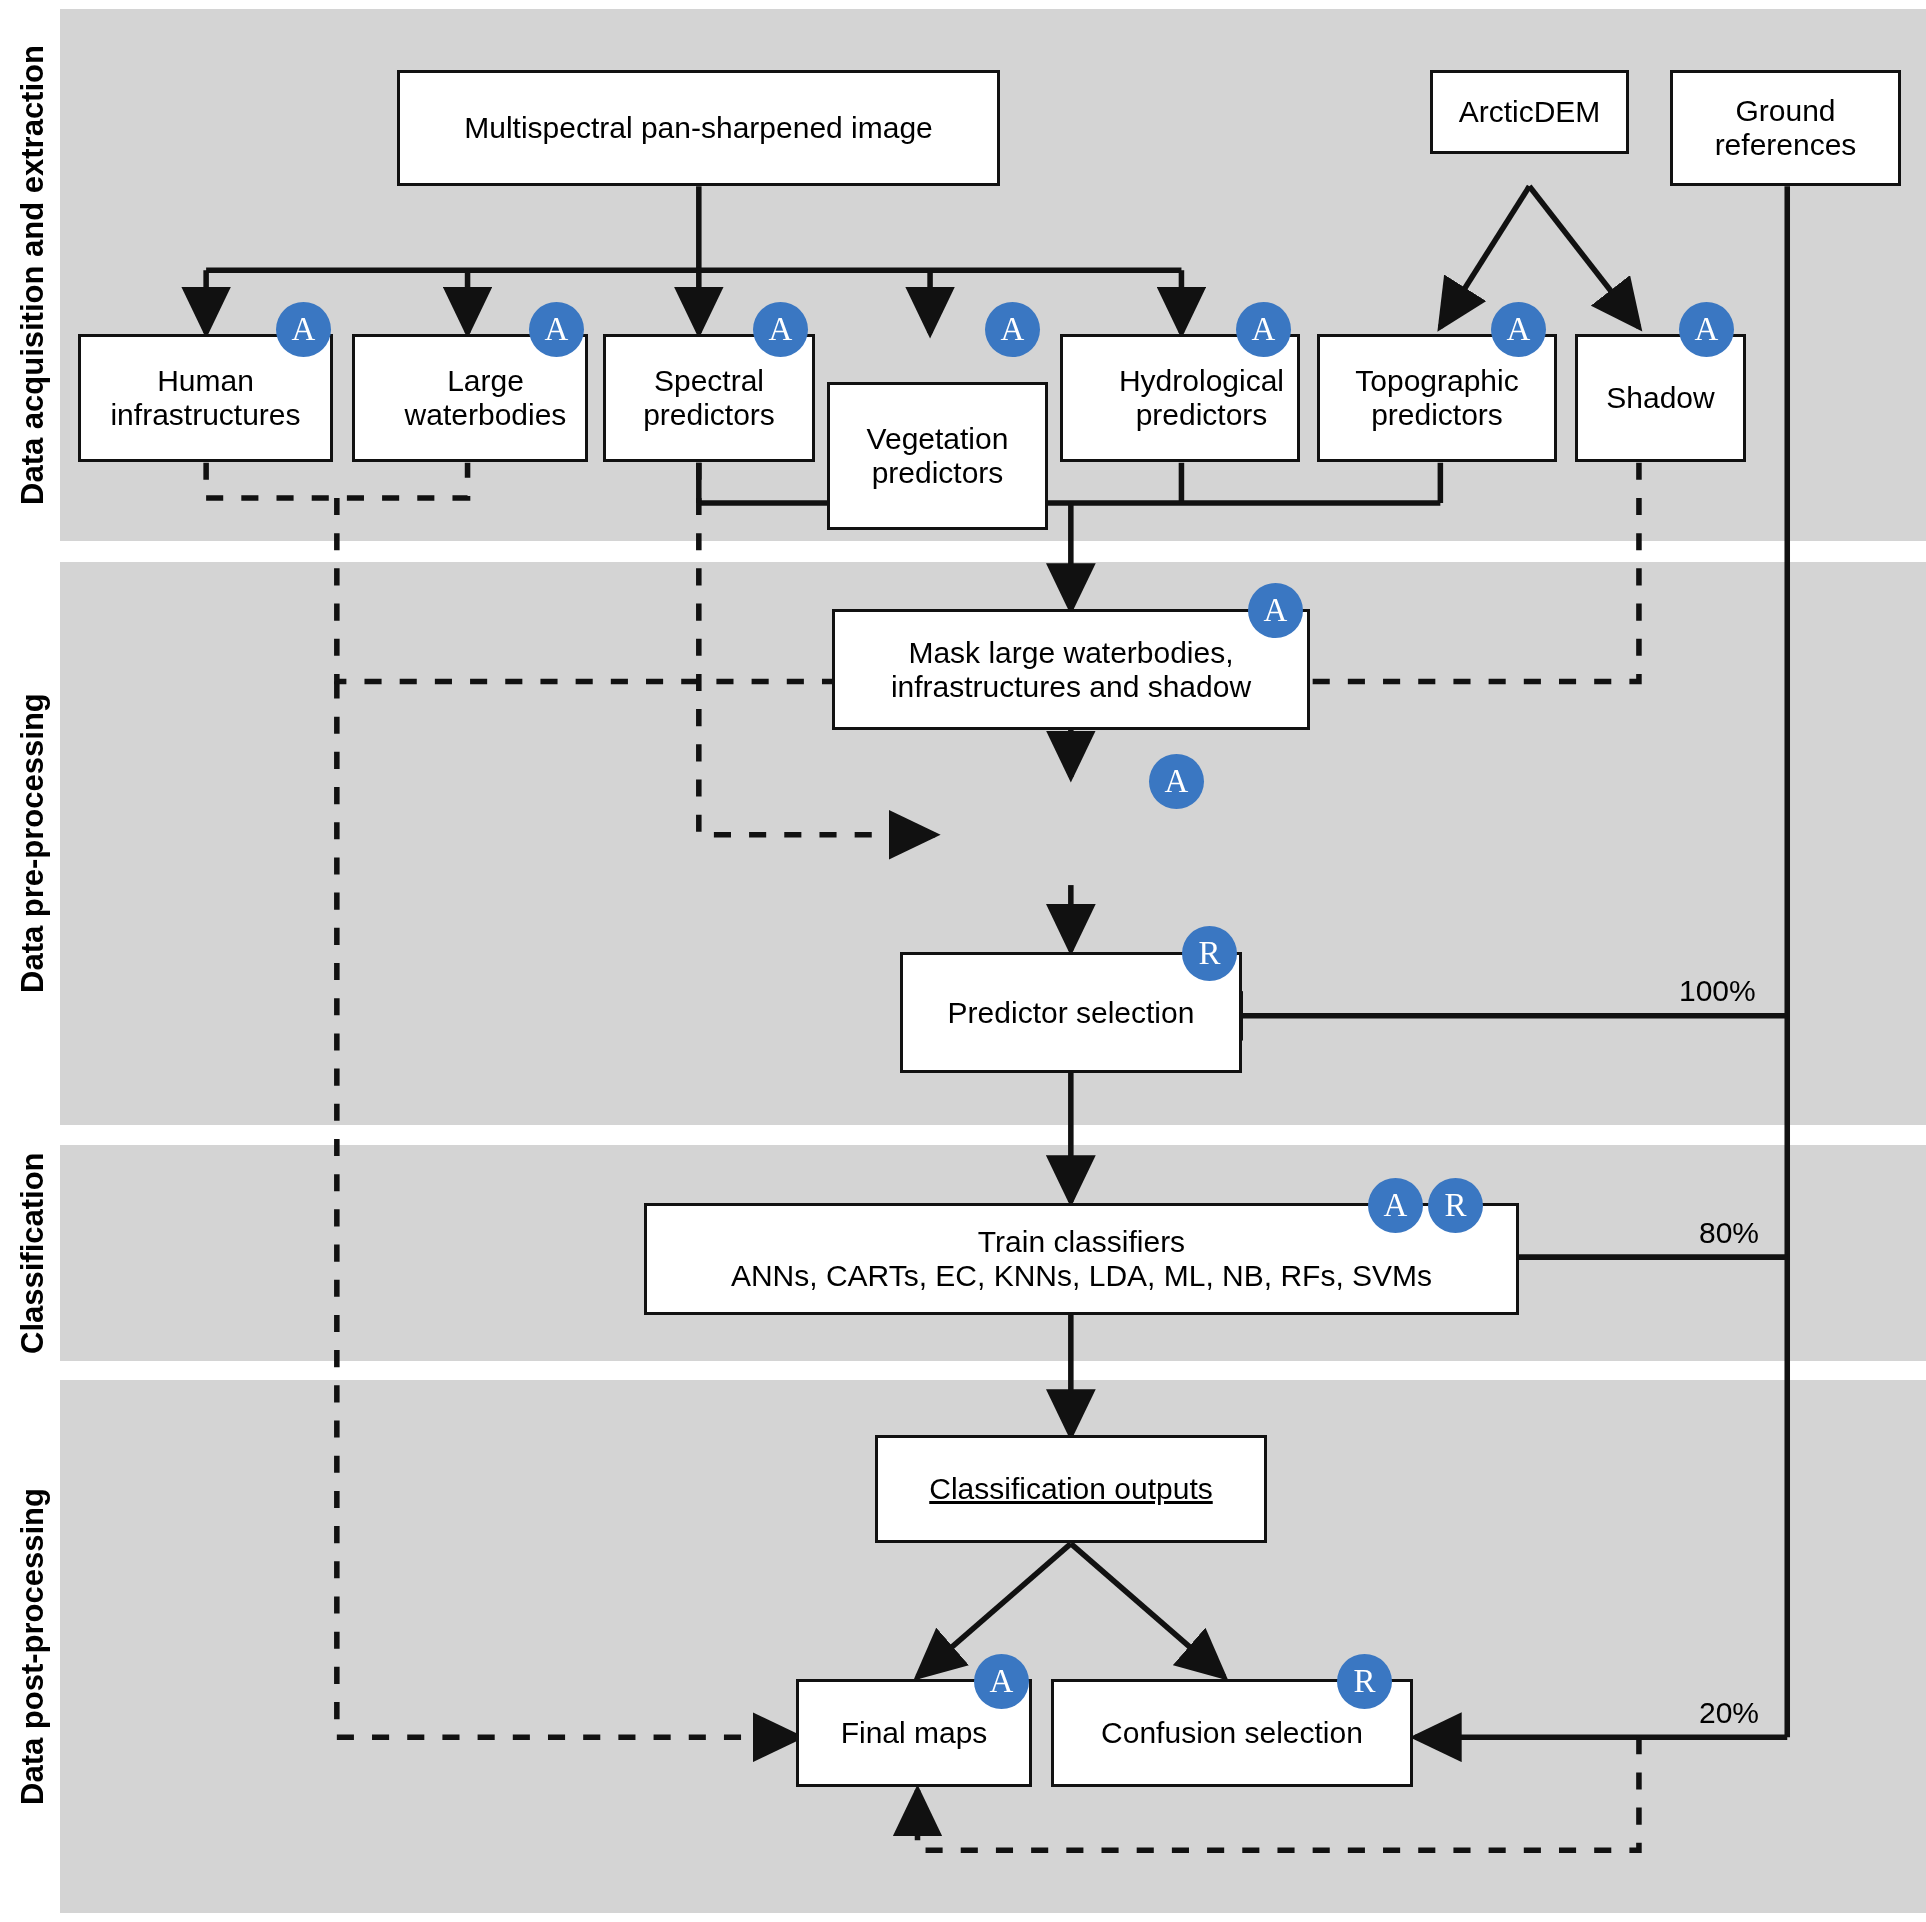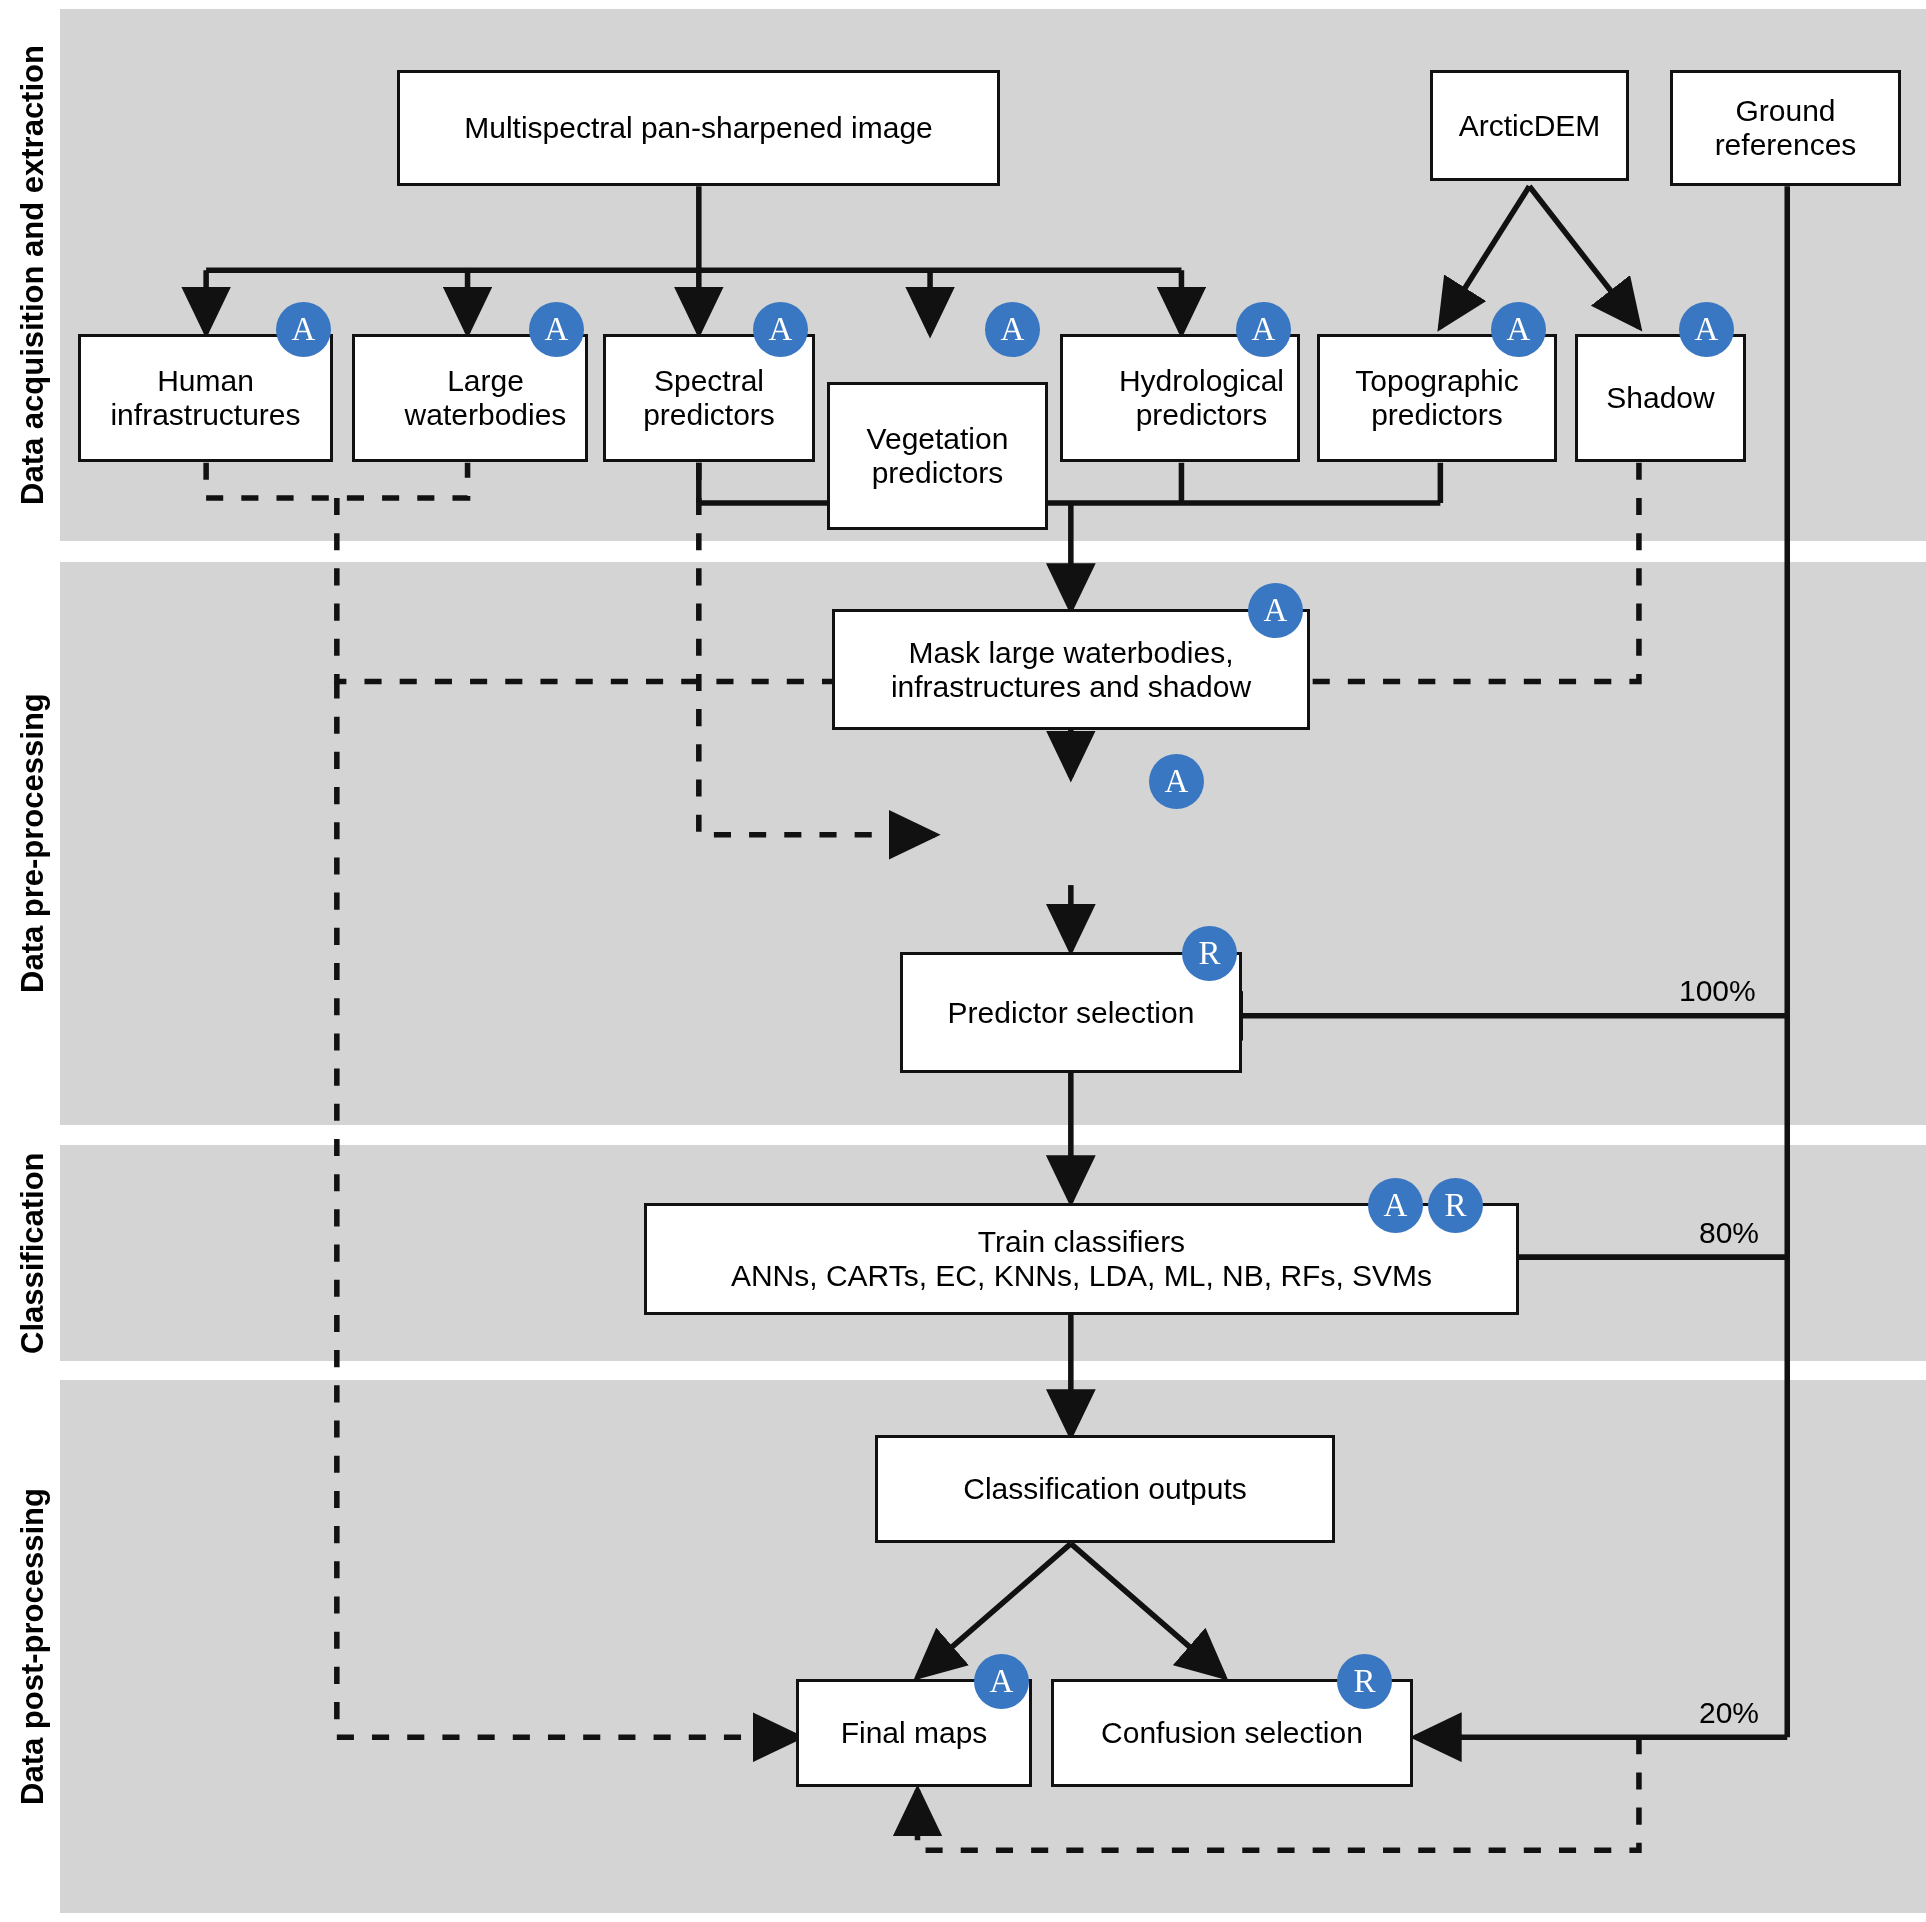--- a/index.html
+++ b/index.html
@@ -152,21 +152,21 @@
       <path d="M3260,920 L3260,1355 L2420,1355" marker-end="url(#ah)"></path>
 
       <path d="M3260,3455 L3260,3680 L1825,3680 L1825,3560" marker-end="url(#ah)"></path>
     </g>
   </svg>
 
   <div class="nodebox" style="left:397px; top:70px; width:603px; height:116px;">
     <span class="lbl">Multispectral pan-sharpened image</span>
   </div>
 
-  <div class="nodebox" style="left:1430px; top:70px; width:199px; height:111px;">
+  <div class="nodebox" style="left:1430px; top:70px; width:199px; height:84px;">
     <span class="lbl">ArcticDEM</span>
   </div>
 
   <div class="nodebox" style="left:1670px; top:70px; width:231px; height:116px;">
     <div>
       <span class="lbl">Ground</span>
       <span class="lbl">references</span>
     </div>
   </div>
 
@@ -240,21 +240,21 @@
 
   <div class="nodebox" style="left:636px; top:1203px; width:875px; height:112px;margin-left:8px;">
     <div>
       <span class="lbl">Train classifiers</span>
       <span class="lbl">ANNs, CARTs, EC, KNNs, LDA, ML, NB, RFs, SVMs</span>
     </div>
   </div>
   <div class="badge" style="left:1368px; top:1178px; width:55px; height:55px;">A</div>
   <div class="badge" style="left:1428px; top:1178px; width:55px; height:55px;">R</div>
 
-  <div class="nodebox" style="left:875px; top:1435px; width:460px; height:108px;">
+  <div class="nodebox" style="left:875px; top:1435px; width:392px; height:108px;text-decoration:underline;">
     <span class="lbl">Classification outputs</span>
   </div>
 
   <div class="nodebox" style="left:796px; top:1679px; width:236px; height:108px;">
     <span class="lbl">Final maps</span>
   </div>
   <div class="badge" style="left:974px; top:1654px; width:55px; height:55px;">A</div>
 
   <div class="nodebox" style="left:1051px; top:1679px; width:362px; height:108px;">
     <span class="lbl">Confusion selection</span>

